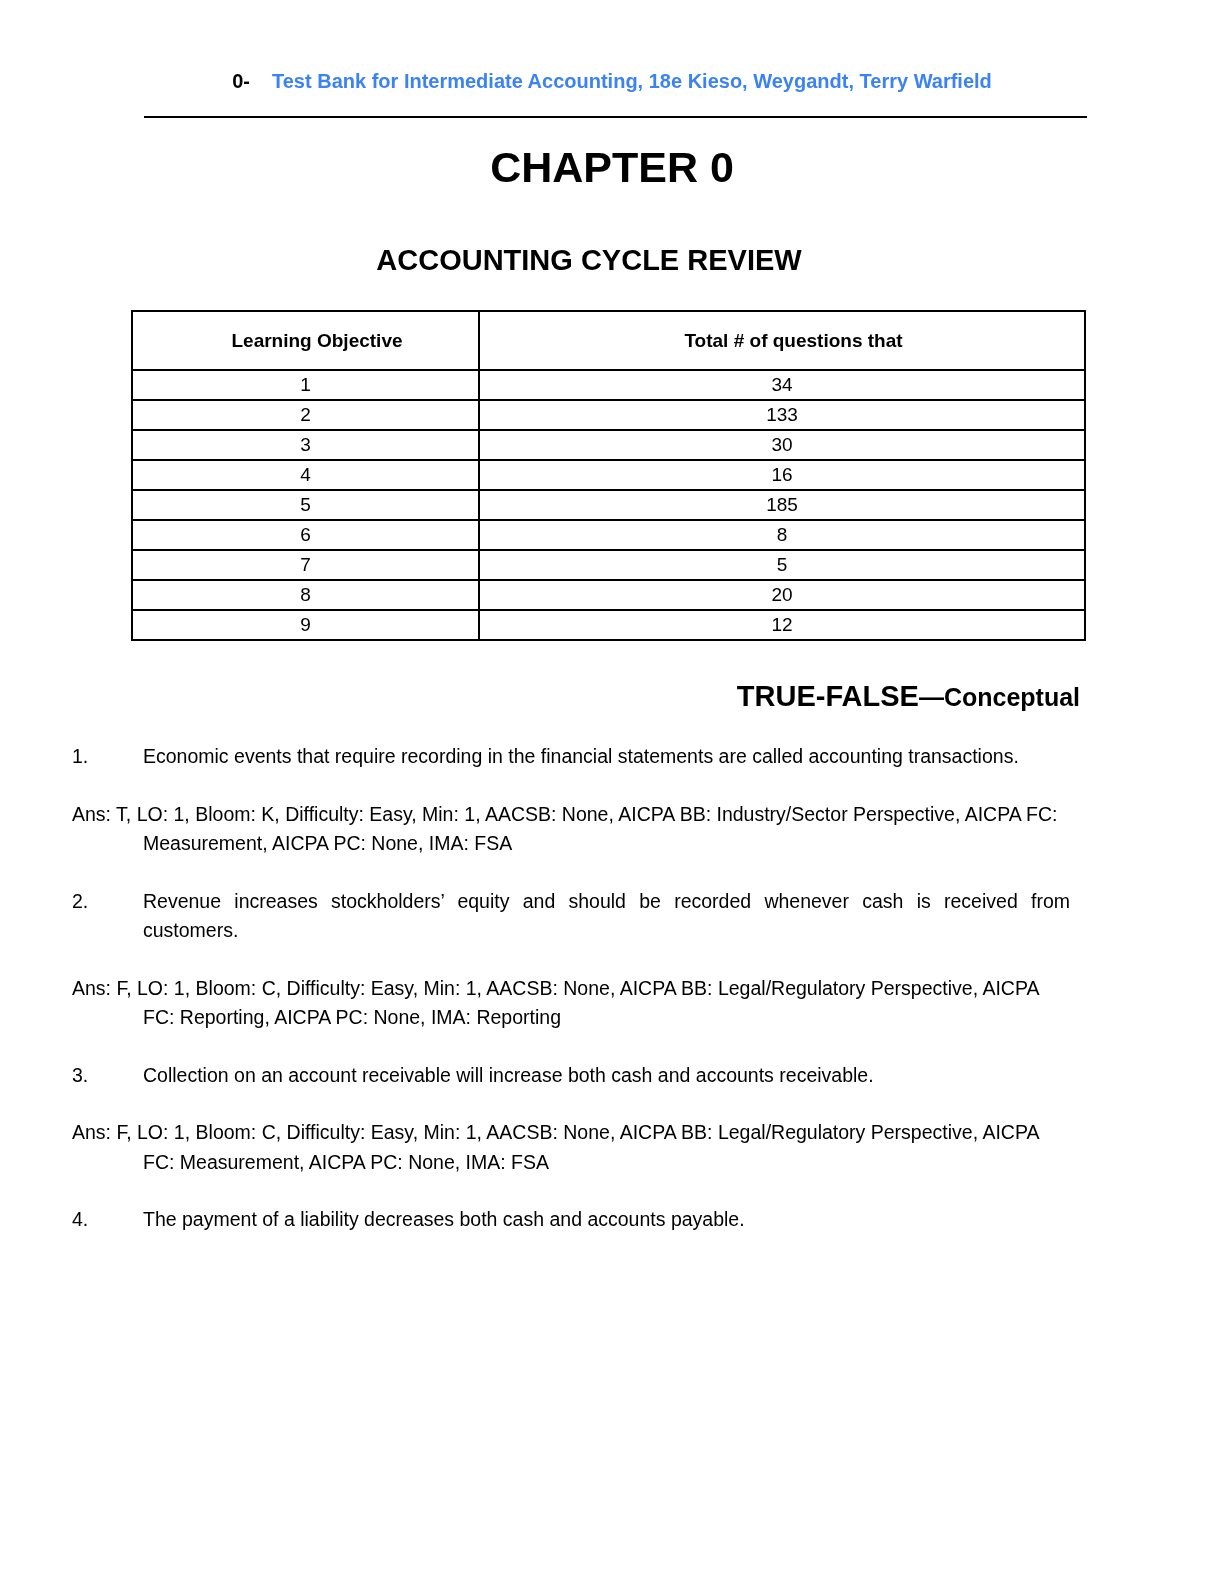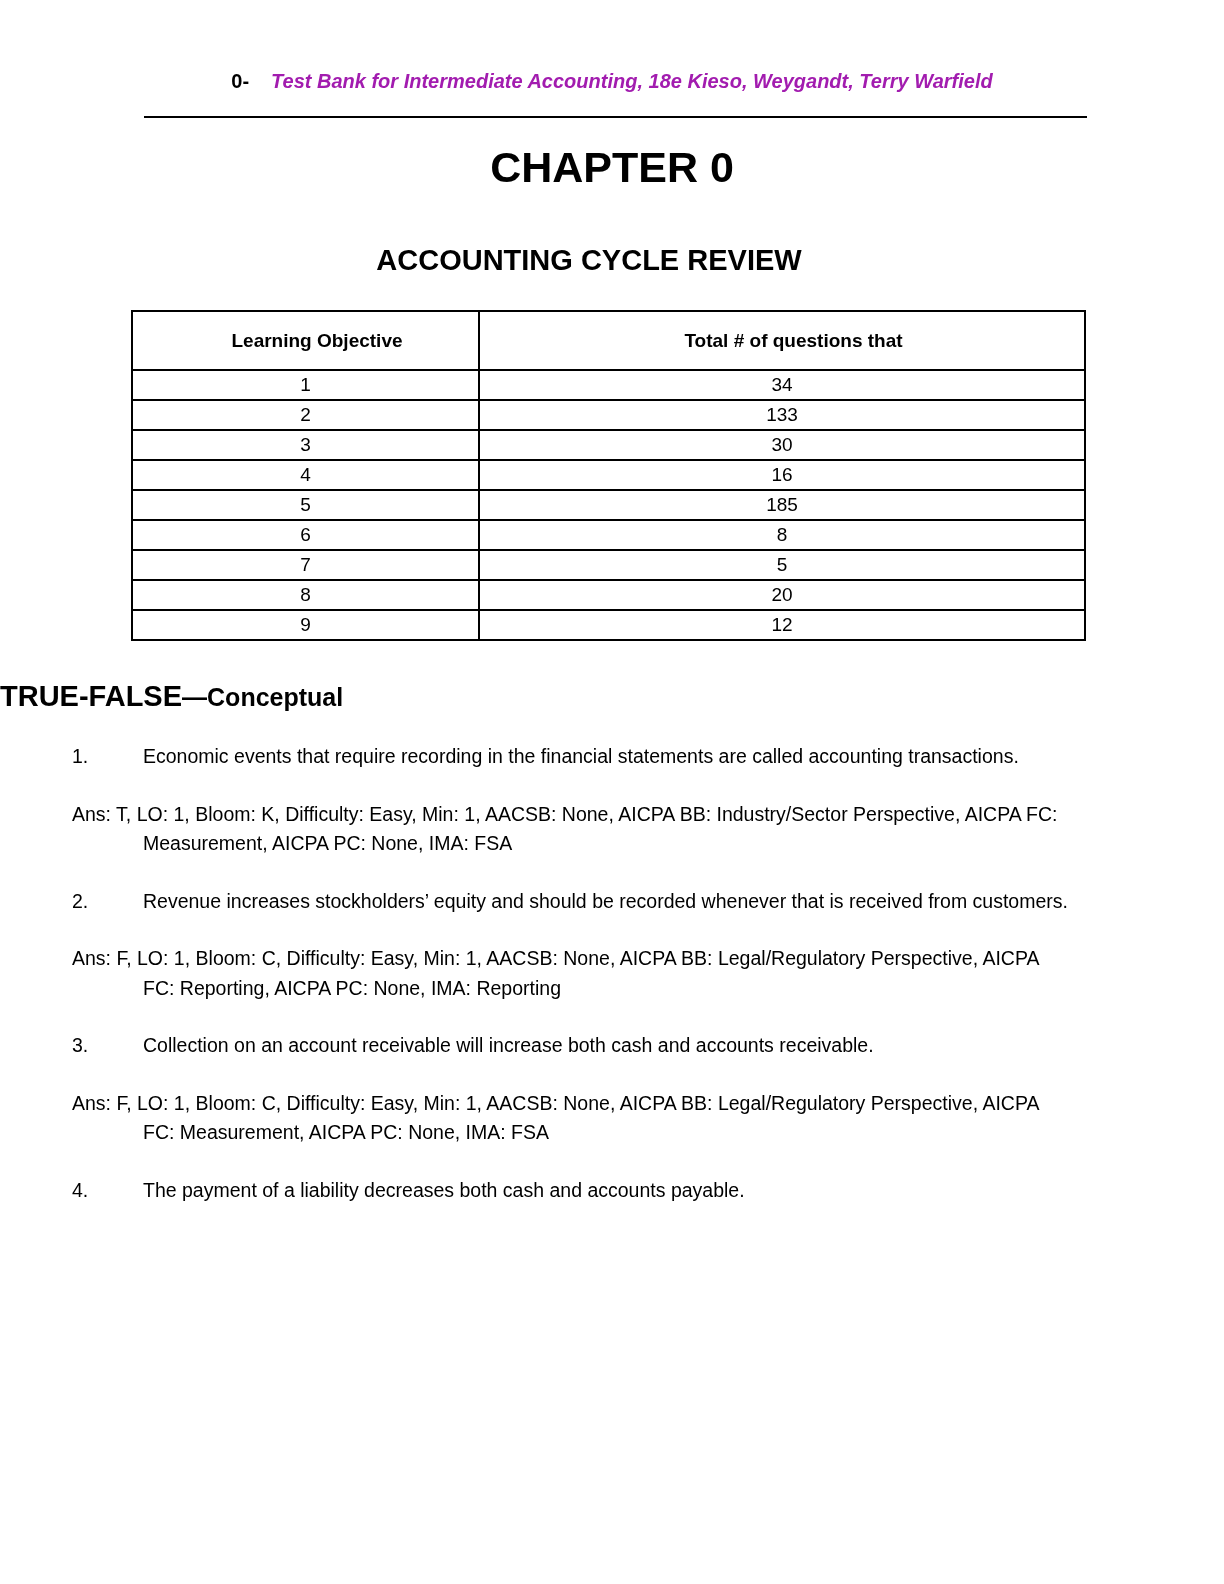--- a/index.html
+++ b/index.html
@@ -1,32 +1,32 @@
 <!DOCTYPE html>
 <html><head>
 <meta charset="utf-8">
 <style>
   html, body { margin: 0; padding: 0; background: #ffffff; }
   body { width: 1224px; height: 1584px; position: relative; overflow: hidden; color: #000; }
   .header { position: absolute; top: 70px; left: 0; width: 1224px; text-align: center;
     font-family: "Liberation Sans", sans-serif; font-weight: bold; font-size: 20px; }
   .header .num { color: #000; margin-right: 22px; }
-  .header .title { color: #a21caf; font-style: italic; }
+  .header .title { color: #3b82f6; }
   .rule { position: absolute; top: 116px; left: 144px; width: 943px; height: 2px; background: #000; }
   .chapter { position: absolute; top: 143px; left: 0; width: 1224px; text-align: center;
     font-family: "Liberation Sans", sans-serif; font-weight: bold; font-size: 43px; }
   .subtitle { position: absolute; top: 244px; left: 0; width: 1178px; text-align: center;
     font-family: "Liberation Sans", sans-serif; font-weight: bold; font-size: 29px; }
   table.lo { position: absolute; top: 310px; left: 131px; width: 955px; border-collapse: collapse;
     font-family: "Liberation Sans", sans-serif; font-size: 19px; }
   table.lo td, table.lo th { border: 2.5px solid #000; text-align: center; padding: 0; }
   table.lo th { height: 57px; font-weight: bold; font-size: 19px; padding-left: 23px; }
   table.lo td { height: 28px; }
   table.lo col.c1 { width: 347px; }
-  .section { position: absolute; top: 680px; left: 0; width: 1080px; text-align: left;
+  .section { position: absolute; top: 680px; left: 0; width: 1080px; text-align: right;
     font-family: "Liberation Sans", sans-serif; font-weight: bold; }
   .section .big { font-size: 29px; }
   .section .small { font-size: 25px; }
   .items { position: absolute; top: 742px; left: 72px; width: 998px;
     font-family: "Liberation Sans", sans-serif; font-size: 19.5px; line-height: 29.5px; }
   .q { display: flex; margin-bottom: 28px; }
   .q .n { width: 71px; flex-shrink: 0; }
   .q .t { flex: 1; text-align: justify; }
   .ans { padding-left: 71px; text-indent: -71px; margin-bottom: 28px; }
 </style>
@@ -98,21 +98,21 @@
 
 <div class="items">
   <div class="q">
     <span class="n">1.</span>
     <span class="t">Economic events that require recording in the financial statements are called accounting transactions.</span>
   </div>
   <div class="ans">Ans: T, LO: 1, Bloom: K, Difficulty: Easy, Min: 1, AACSB: None, AICPA BB: Industry/Sector Perspective, AICPA FC: Measurement, AICPA PC: None, IMA: FSA</div>
 
   <div class="q">
     <span class="n">2.</span>
-    <span class="t">Revenue increases stockholders’ equity and should be recorded whenever that is received from customers.</span>
+    <span class="t">Revenue increases stockholders’ equity and should be recorded whenever cash is received from customers.</span>
   </div>
   <div class="ans">Ans: F, LO: 1, Bloom: C, Difficulty: Easy, Min: 1, AACSB: None, AICPA BB: Legal/Regulatory Perspective, AICPA FC: Reporting, AICPA PC: None, IMA: Reporting</div>
 
   <div class="q">
     <span class="n">3.</span>
     <span class="t">Collection on an account receivable will increase both cash and accounts receivable.</span>
   </div>
   <div class="ans">Ans: F, LO: 1, Bloom: C, Difficulty: Easy, Min: 1, AACSB: None, AICPA BB: Legal/Regulatory Perspective, AICPA FC: Measurement, AICPA PC: None, IMA: FSA</div>
 
   <div class="q">

